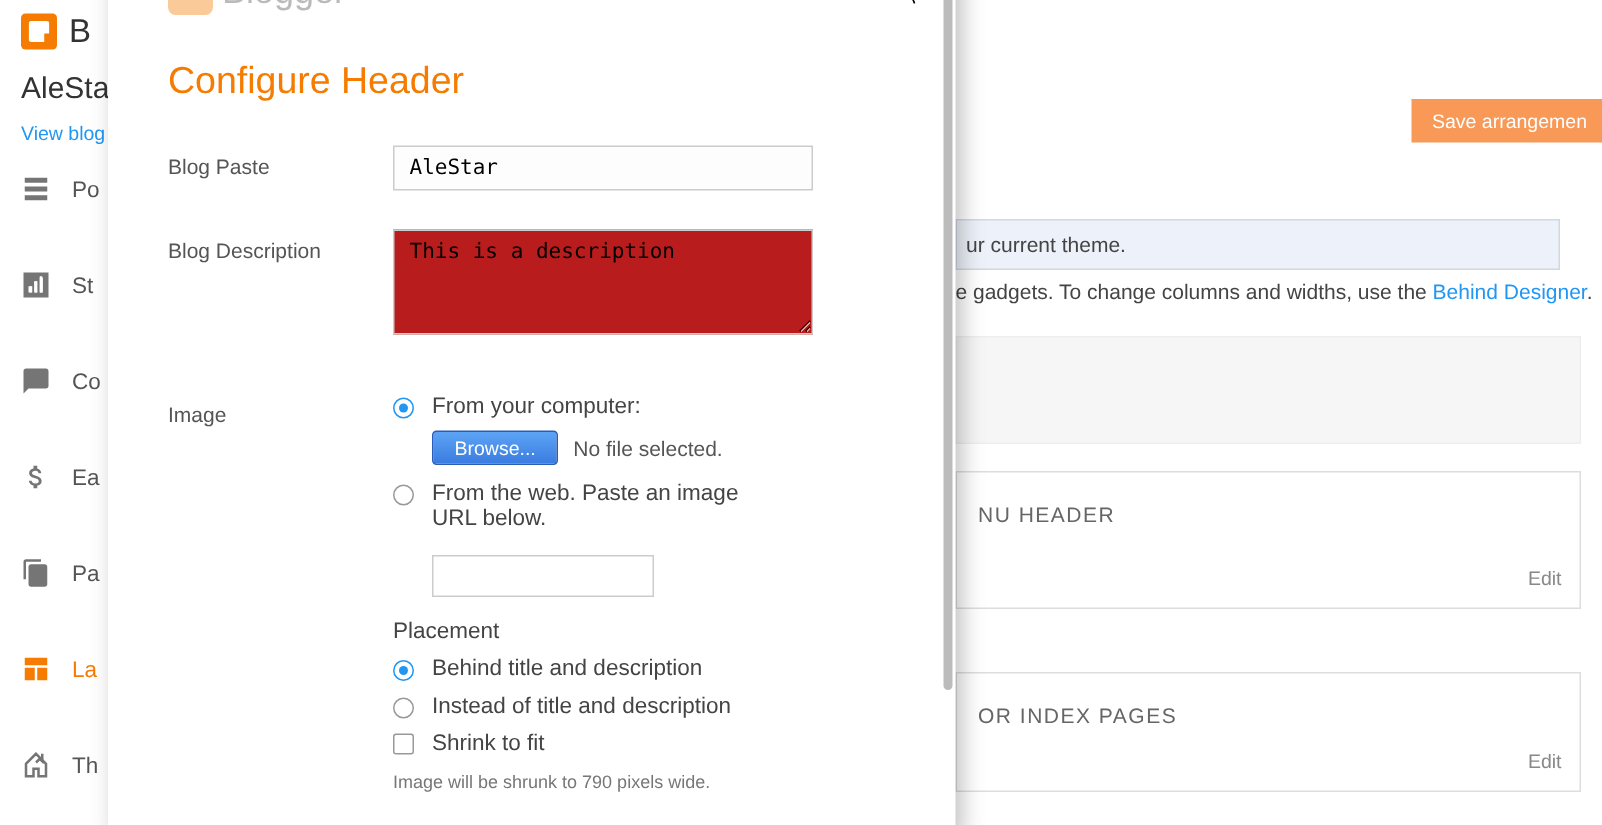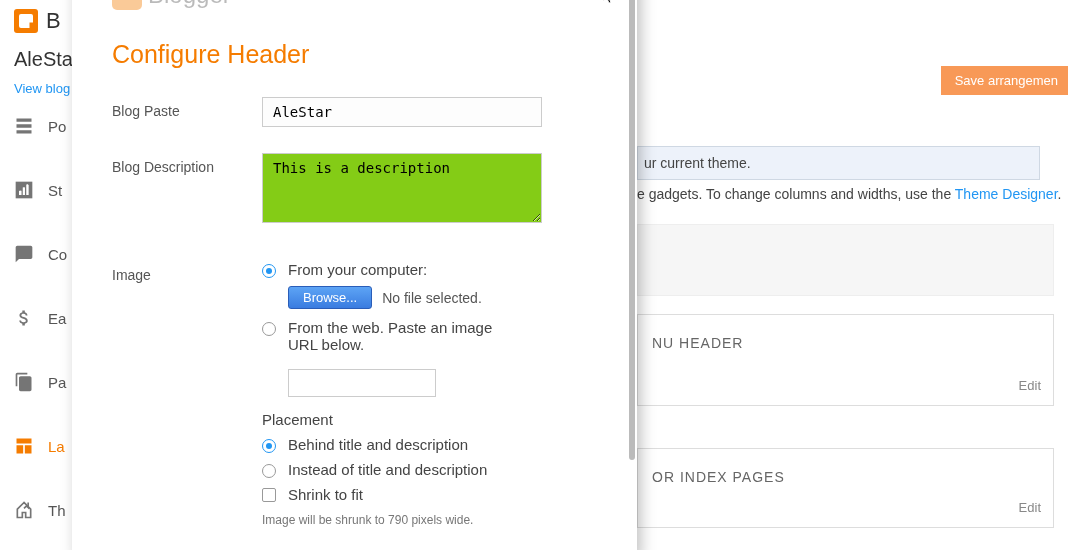--- a/index.html
+++ b/index.html
@@ -22,21 +22,21 @@
     
     .modal { position: absolute; left: 72px; top: -20px; width: 565px; height: 580px; background: #fff; box-shadow: 4px 0 14px rgba(0,0,0,0.25); z-index: 100; padding: 0 0 20px 0; overflow: hidden; }
     .blogger-logo { display: flex; align-items: center; gap: 6px; padding: 0 40px 12px; opacity: 0.4; }
     .blogger-logo-icon { width: 30px; height: 30px; background: #f57c00; border-radius: 5px; }
     .blogger-logo-text { font-size: 24px; color: #555; }
     .modal-title { font-size: 25px; font-weight: 400; color: #f57c00; padding: 18px 40px 22px; }
     .form-row { display: flex; padding: 6px 40px; align-items: flex-start; }
     .form-label { width: 150px; font-size: 14px; color: #555; padding-top: 6px; }
     .form-field { flex: 1; }
     .text-input { width: 280px; padding: 6px 10px; font-size: 14px; border: 1px solid #ccc; background: #fdfdfd; font-family: monospace; }
-    .textarea { width: 280px; height: 70px; padding: 6px 10px; font-size: 14px; border: 1px solid #ccc; background: #84cc16; resize: both; font-family: monospace; }
+    .textarea { width: 280px; height: 70px; padding: 6px 10px; font-size: 14px; border: 1px solid #ccc; background: #b91c1c; resize: both; font-family: monospace; }
     .radio-row { display: flex; align-items: flex-start; gap: 12px; margin-bottom: 8px; }
     .radio-circle { width: 14px; height: 14px; border: 1.5px solid #999; border-radius: 50%; margin-top: 3px; flex-shrink: 0; position: relative; cursor: pointer; }
     .radio-circle.checked { border-color: #2196f3; }
     .radio-circle.checked::after { content: ''; position: absolute; left: 2.5px; top: 2.5px; width: 6px; height: 6px; background: #2196f3; border-radius: 50%; }
     .radio-label { font-size: 15px; color: #444; }
     .browse-row { display: flex; align-items: center; gap: 10px; margin: 6px 0 10px 26px; }
     .browse-btn { background: linear-gradient(#5da4f5, #3a7ce0); color: #fff; border: 1px solid #2a5db8; border-radius: 3px; padding: 3px 14px; font-size: 13px; cursor: pointer; position: relative; }
     .browse-cursor { position: absolute; right: 22px; top: 8px; width: 12px; height: 16px; }
     .no-file { font-size: 14px; color: #555; }
     .url-input { width: 148px; height: 28px; border: 1px solid #ccc; margin: 8px 0 0 26px; }
@@ -160,21 +160,21 @@
         </span>
       <span>H</span>
     </div>
   </div>
 </div>
 
 <div class="bg-content">
   <button class="save-btn">Save arrangemen</button>
   <div class="info-bar">ur current theme.</div>
   <div class="info-text2">
-    <span>e gadgets. To change columns and widths, use the </span><a href="#">Theme Designer</a><span>.</span>
+    <span>e gadgets. To change columns and widths, use the </span><a href="#">Behind Designer</a><span>.</span>
   </div>
   <div class="gadget-bar"></div>
   <div class="gadget-box gadget1">
     <div class="gadget-title">NU HEADER</div>
     <span class="edit-link">Edit</span>
   </div>
   <div class="gadget-box gadget2">
     <div class="gadget-title">OR INDEX PAGES</div>
     <span class="edit-link">Edit</span>
   </div>

